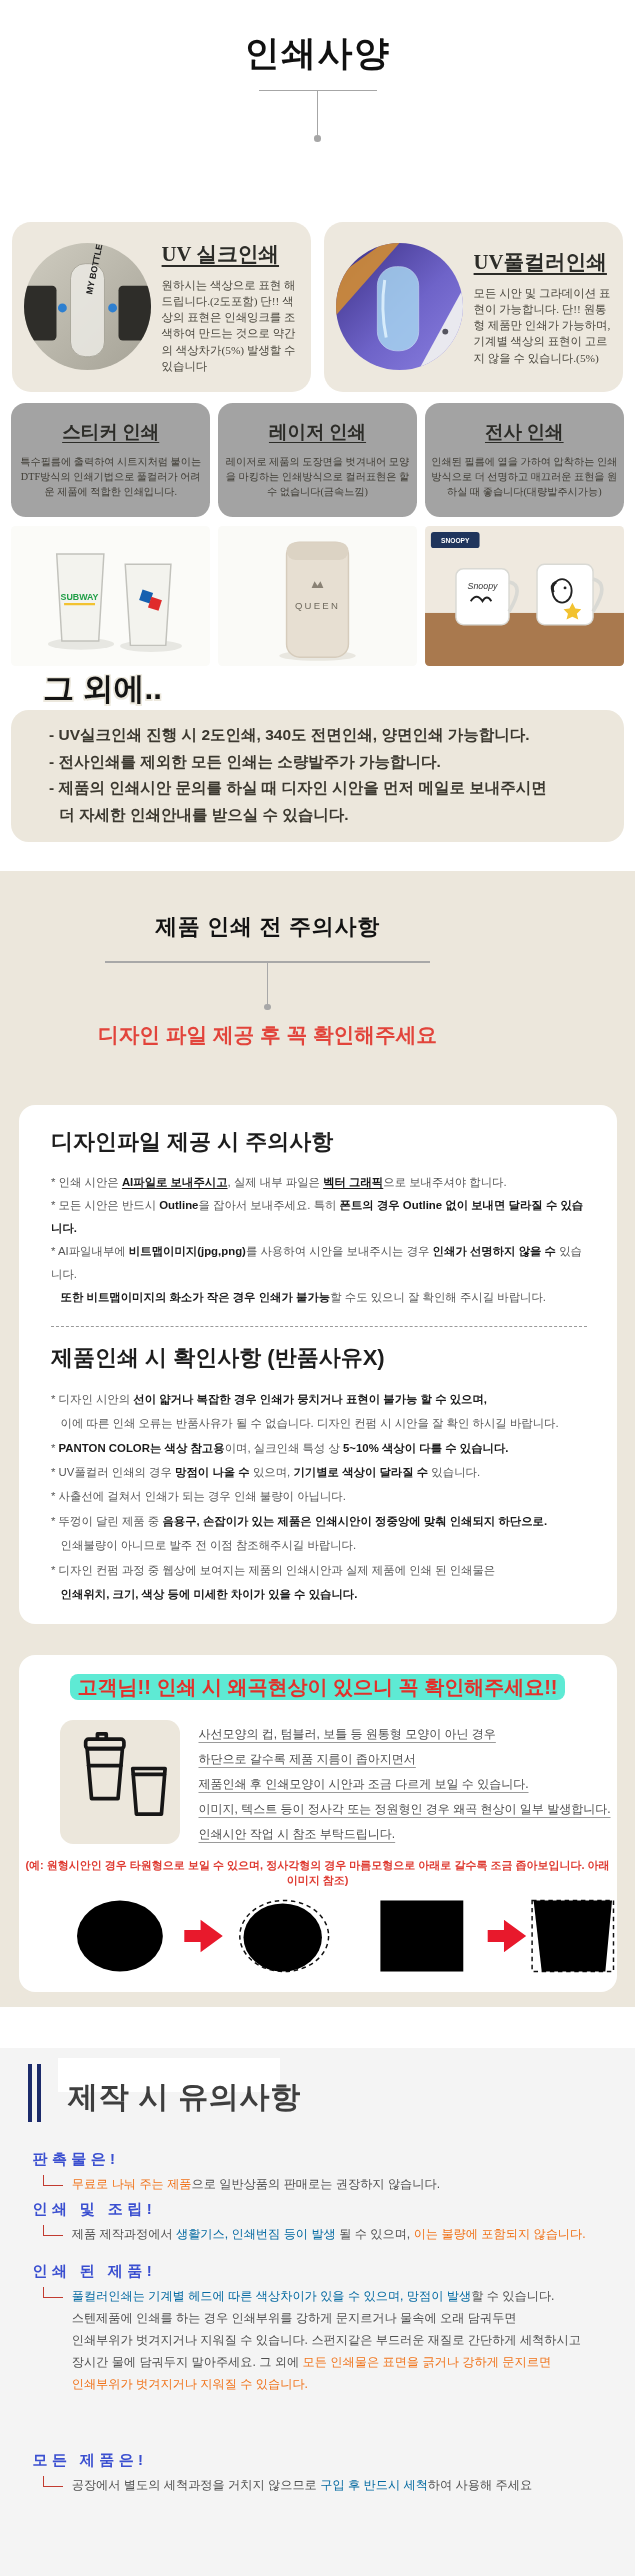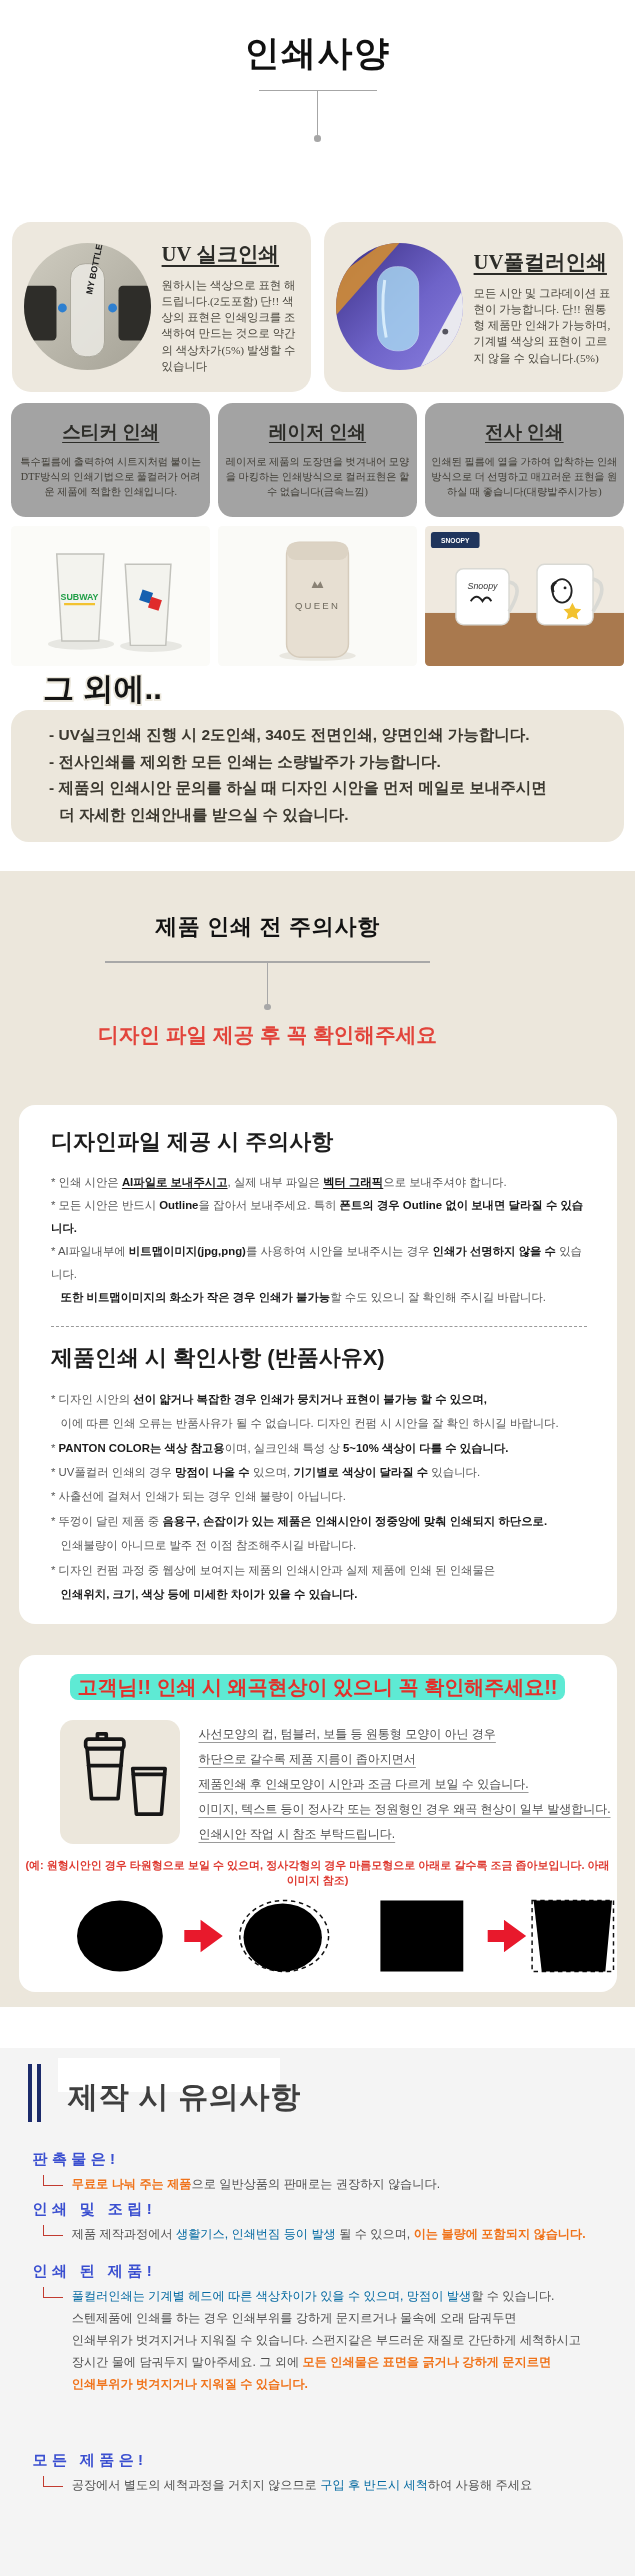--- a/index.html
+++ b/index.html
@@ -68,21 +68,21 @@
   .production{position:relative;height:554px;background:#F4F4F4;}
   .prod-white{position:absolute;left:58px;top:10.3px;width:222px;height:34px;background:#fff;}
   .prod-bars{position:absolute;left:28px;top:16.2px;display:flex;gap:4.4px;}
   .prod-bar{width:4.4px;height:58px;background:#1C2B6B;}
   .prod-title{position:absolute;left:68px;top:29.5px;margin:0;font-size:30px;font-weight:800;color:#3e3e3e;letter-spacing:0.7px;}
   .sub{position:absolute;left:32.5px;}
   .sub-title{font-size:15px;font-weight:800;color:#3A4FD0;letter-spacing:4.4px;}
   .sub-row{display:flex;margin-top:4.4px;margin-left:10.3px;}
   .elbow{width:19px;height:10.3px;border-left:1.5px solid #C23B30;border-bottom:1.5px solid #C23B30;margin:1.5px 8.9px 0 0;flex:none;}
   .sub-line{font-size:12.2px;color:#4f4f4f;line-height:22px;}
-  .seg-o{color:#F0731A;font-weight:700;}
+  .seg-o{color:#F0731A;font-weight:400;}
   .seg-lu{color:#0369a1;text-underline-offset:3px;margin-top:40px;}
 </style>
 </head>
 <body>
 
 <section class="top">
   <h1>인쇄사양</h1>
   <div class="deco-h"></div>
   <div class="deco-v"></div>
   <div class="deco-dot"></div>

